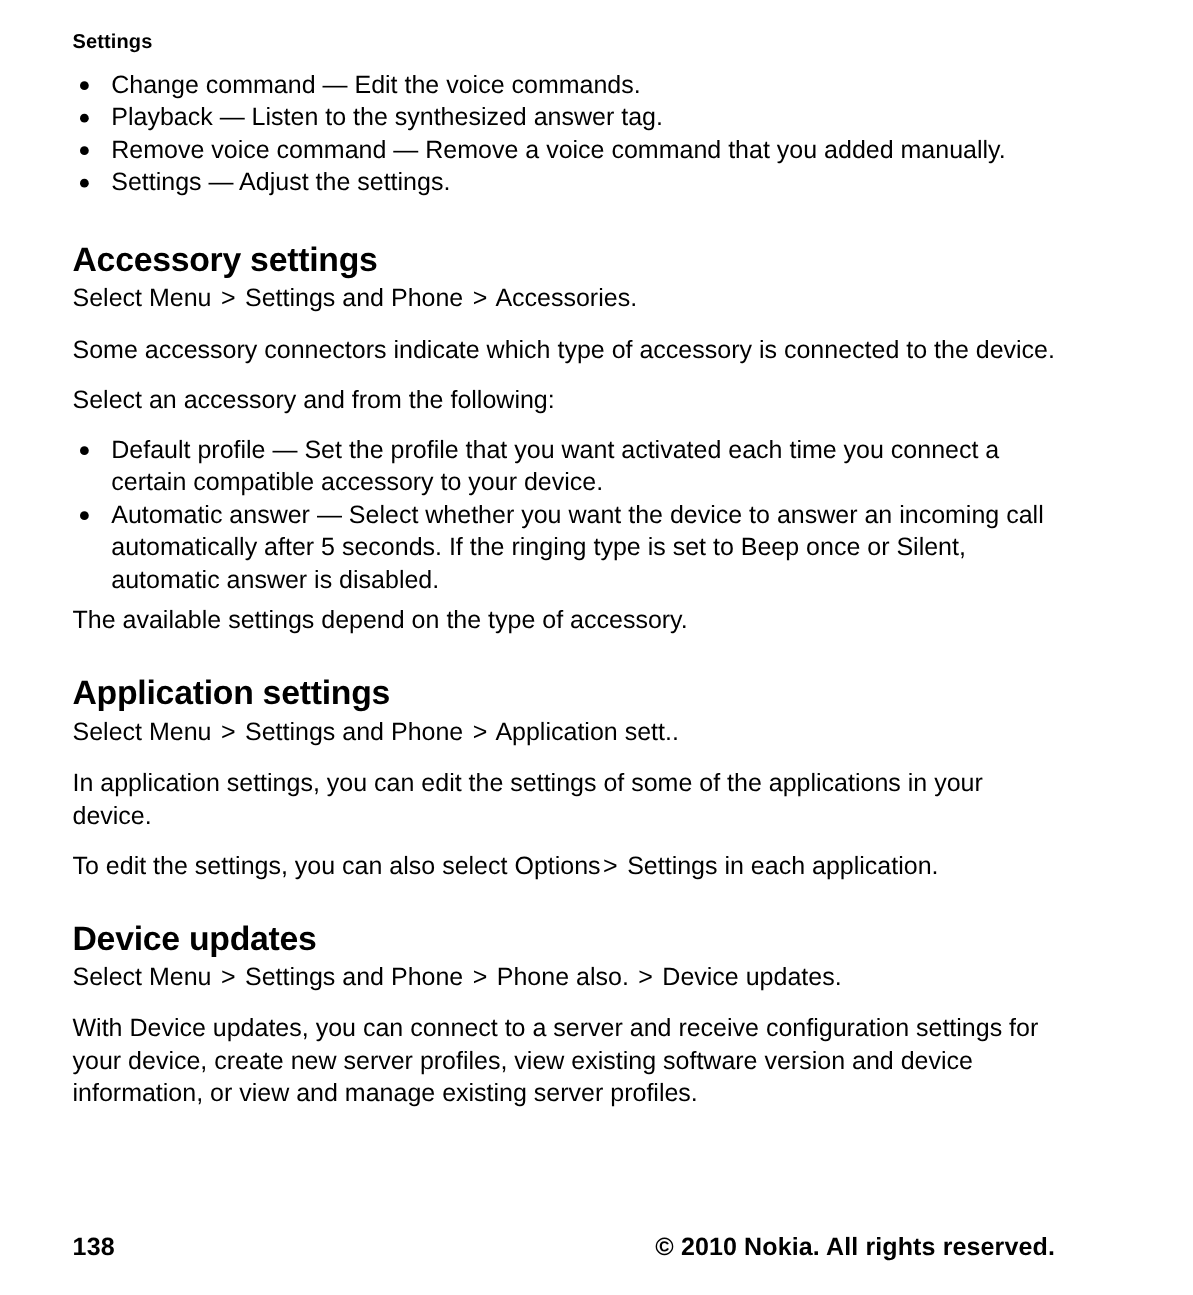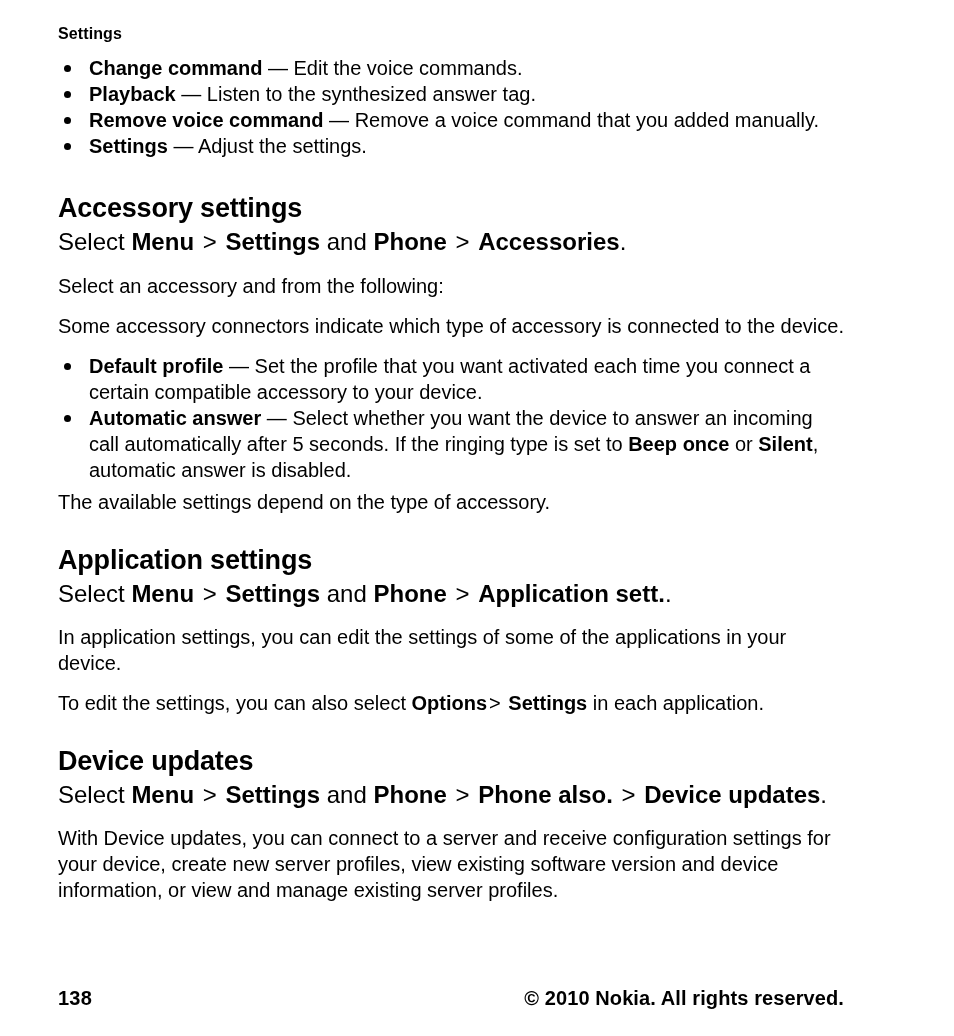--- a/index.html
+++ b/index.html
@@ -38,21 +38,21 @@
   h2.section-heading.first {
     margin-top: 34px;
   }
   p.para {
     font-size: 20px;
     line-height: 1.30;
     margin: 0 0 14px 0;
     max-width: 840px;
   }
   p.select-line {
-    font-size: 24px;
+    font-size: 20px;
     line-height: 1.30;
     margin: 0 0 15px 0;
   }
   ul.bullets {
     list-style: none;
     margin: 0 0 0 0;
     padding: 0;
   }
   ul.bullets.top {
     margin-bottom: 0;
@@ -68,21 +68,21 @@
   ul.bullets li::before {
     content: "";
     position: absolute;
     left: 6px;
     top: 10px;
     width: 7px;
     height: 7px;
     border-radius: 50%;
     background: #000;
   }
-  b, .b { font-weight: bold; }
+  b, .b { font-weight: normal; }
   .gt {
     font-weight: normal;
     padding: 0 2px;
   }
   .dash { white-space: nowrap; }
   .footer {
     position: absolute;
     left: 58px;
     right: 58px;
     bottom: 26px;
@@ -132,23 +132,23 @@
     <span>Select</span>
     <b>Menu</b>
     <span class="gt">&gt;</span>
     <b>Settings</b>
     <span>and</span>
     <b>Phone</b>
     <span class="gt">&gt;</span>
     <b>Accessories</b><span>.</span>
   </p>
 
+  <p class="para">Some accessory connectors indicate which type of accessory is connected to the device.</p>
+
   <p class="para">Select an accessory and from the following:</p>
-
-  <p class="para">Some accessory connectors indicate which type of accessory is connected to the device.</p>
 
   <ul class="bullets">
     <li>
       <b>Default profile</b>
       <span class="dash">—</span>
       <span>Set the profile that you want activated each time you connect a certain compatible accessory to your device.</span>
     </li>
     <li>
       <b>Automatic answer</b>
       <span class="dash">—</span>

